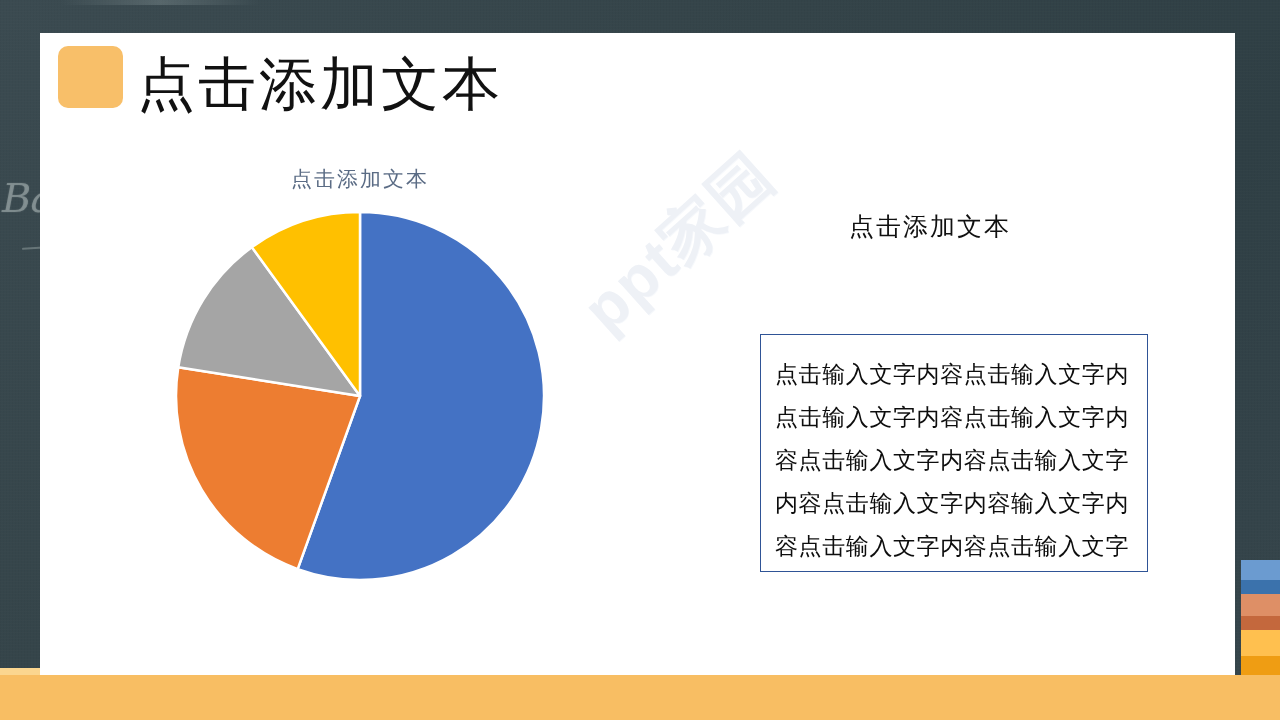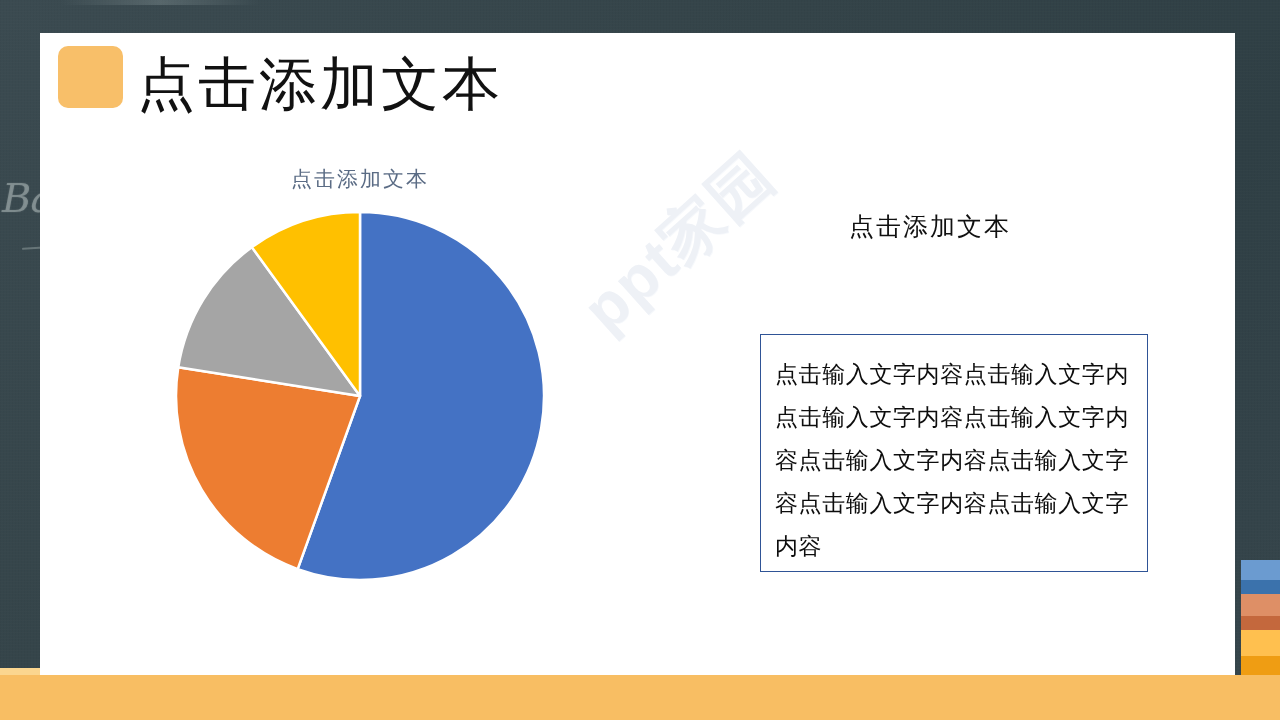--- a/index.html
+++ b/index.html
@@ -160,19 +160,19 @@
     </div>
   </div>
 
   <div id="right-block">
     <div id="right-heading">点击添加文本</div>
     <div id="text-panel">
       <div id="panel-lines">
           <div class="panel-line">点击输入文字内容点击输入文字内</div>
           <div class="panel-line">点击输入文字内容点击输入文字内</div>
           <div class="panel-line">容点击输入文字内容点击输入文字</div>
+          <div class="panel-line">内容点击输入文字内容输入文字内</div>
           <div class="panel-line">容点击输入文字内容点击输入文字</div>
-          <div class="panel-line">内容</div>
         </div>
     </div>
   </div>
 
 </div>
 
 </body></html>

